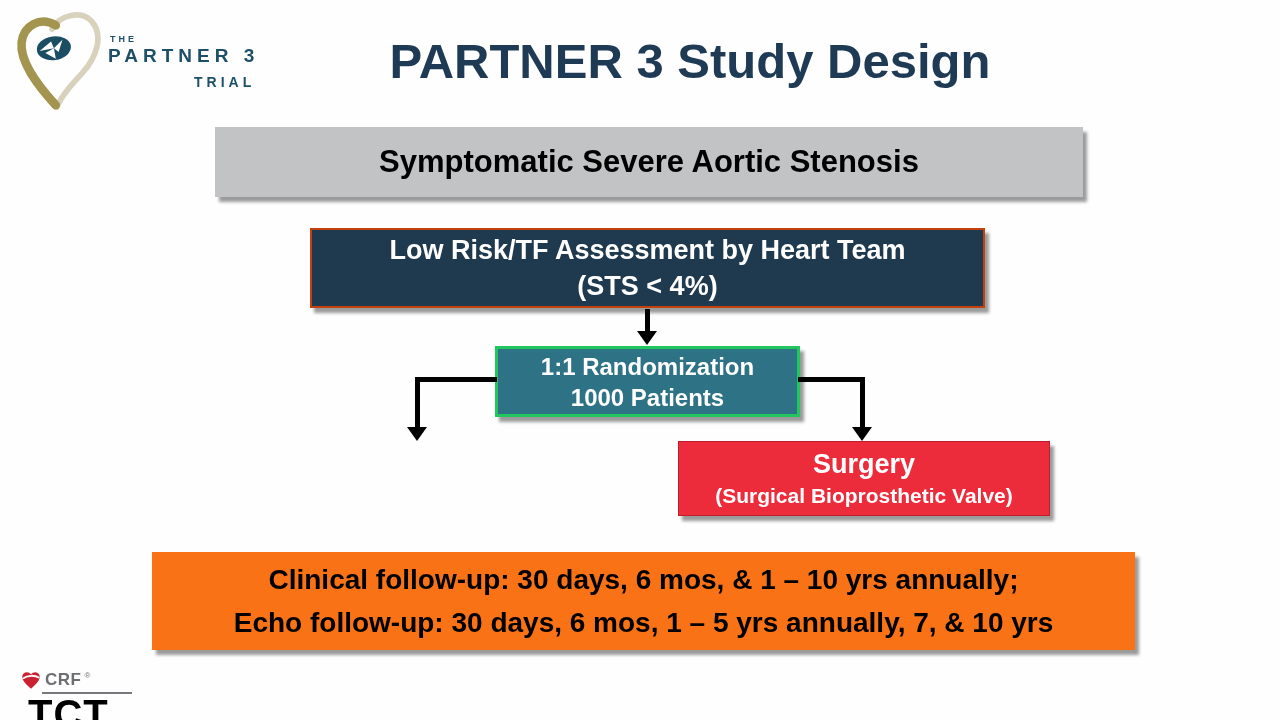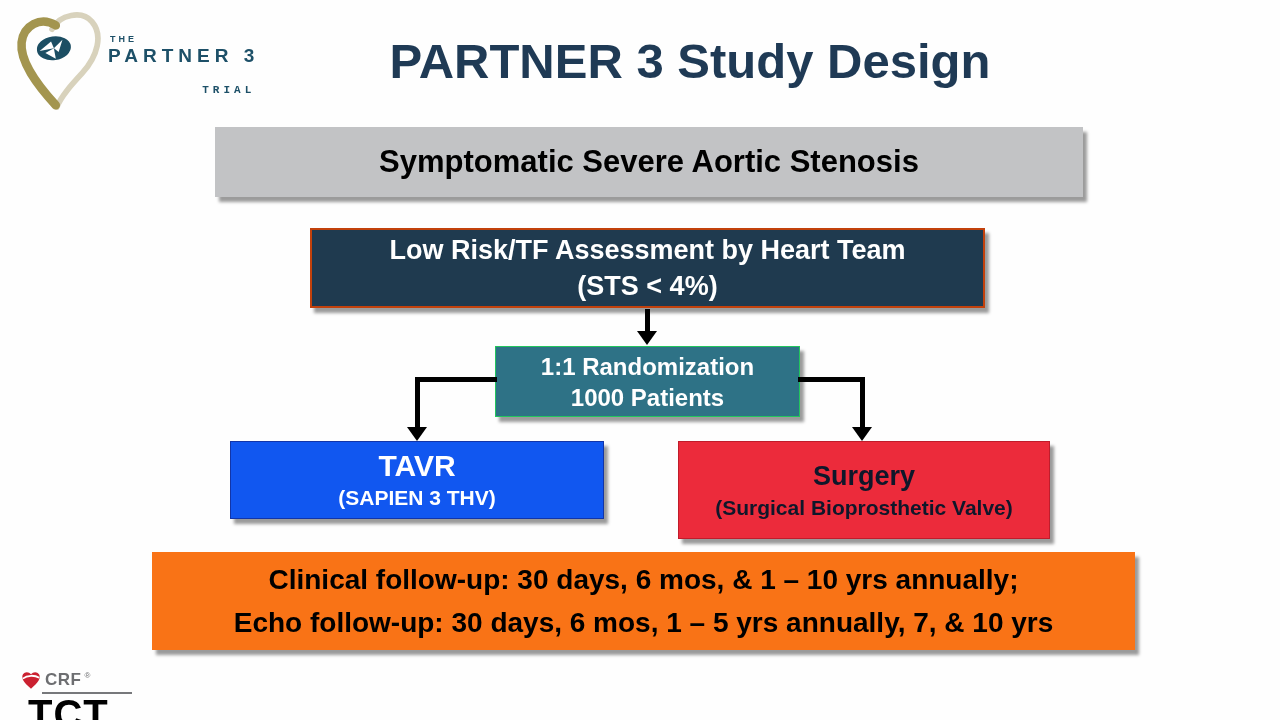--- a/index.html
+++ b/index.html
@@ -10,21 +10,21 @@
     position:relative; overflow:hidden;
   }
   .slide { position:absolute; inset:0; }
 
   
   .partner-logo { position:absolute; left:14px; top:8px; width:260px; height:110px; }
   .partner-heart { position:absolute; left:0; top:2px; }
   .plogo-text { position:absolute; left:94px; top:26px; color:#1D5068; }
   .plogo-the   { font-size:9px;  font-weight:bold; letter-spacing:3px; margin-left:2px; }
   .plogo-name  { font-size:19px; font-weight:600; letter-spacing:5px; margin-top:1px; white-space:nowrap; }
-  .plogo-trial { font-size:11px;  font-weight:bold; letter-spacing:4px; text-align:right; margin-top:17px; margin-right:4px;font-family:Liberation Mono, monospace; }
+  .plogo-trial { font-size:14px;  font-weight:bold; letter-spacing:4px; text-align:right; margin-top:7px; margin-right:4px; }
 
   
   .slide-title {
     position:absolute; left:150px; top:33px; width:1080px;
     text-align:center; font-size:49px; font-weight:bold; color:#1F3A55;
   }
 
   
   .fbox {
     position:absolute; box-sizing:border-box;
@@ -35,32 +35,32 @@
     left:215px; top:127px; width:868px; height:70px;
     background:#C2C3C5; color:#000; font-size:31px; font-weight:bold;
   }
   .box-assessment {
     left:310px; top:228px; width:675px; height:80px;
     background:#1F3A4F; border:2px solid #c2410c; color:#FFF;
     font-size:27px; font-weight:bold; line-height:36px;
   }
   .box-randomization {
     left:495px; top:346px; width:305px; height:71px;
-    background:#2E7286; border:1px solid #22c55e; color:#FFF;
+    background:#2E7286; border:3px solid #22c55e; color:#FFF;
     font-size:24px; font-weight:bold; line-height:31px;
   }
   .box-tavr {
     left:230px; top:441px; width:374px; height:78px;
     background:#1157F0; border:1px solid #1235A8; color:#FFF; font-weight:bold;
   }
   .box-tavr .l1 { font-size:30px; line-height:36px; }
   .box-tavr .l2 { font-size:21px; line-height:28px; }
   .box-surgery {
-    left:678px; top:441px; width:372px; height:98px;
-    background:#EC2B3B; border:1px solid #C01C2B; color:#0f172a; font-weight:bold;
+    left:678px; top:441px; width:372px; height:75px;
+    background:#EC2B3B; border:1px solid #C01C2B; color:#ffffff; font-weight:bold;
   }
   .box-surgery .l1 { font-size:27px; line-height:35px; }
   .box-surgery .l2 { font-size:21px; line-height:28px; }
   .box-followup {
     left:152px; top:552px; width:983px; height:98px;
     background:#f97316; color:#000; font-size:28px; font-weight:bold; line-height:43px;
   }
 
   
   .aline { position:absolute; background:#000; }
@@ -116,24 +116,20 @@
   <div class="fbox box-assessment">
     <div>Low Risk/TF Assessment by Heart Team</div>
     <div>(STS &lt; 4%)</div>
   </div>
 
   <div class="fbox box-randomization">
     <div>1:1 Randomization</div>
     <div>1000 Patients</div>
   </div>
 
-  <div class="fbox box-tavr">
-    <div class="l1">TAVR</div>
-    <div class="l2">(SAPIEN 3 THV)</div>
-  </div>
 
   <div class="fbox box-surgery">
     <div class="l1">Surgery</div>
     <div class="l2">(Surgical Bioprosthetic Valve)</div>
   </div>
 
   <div class="fbox box-followup">
     <div>Clinical follow-up: 30 days, 6 mos, &amp; 1 – 10 yrs annually;</div>
     <div>Echo follow-up: 30 days, 6 mos, 1 – 5 yrs annually, 7, &amp; 10 yrs</div>
   </div>

